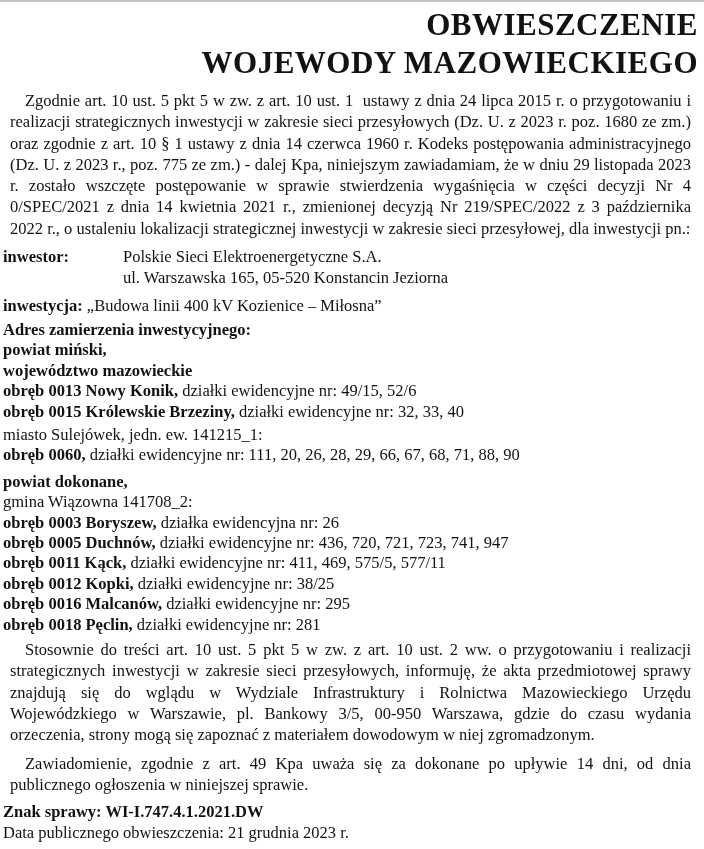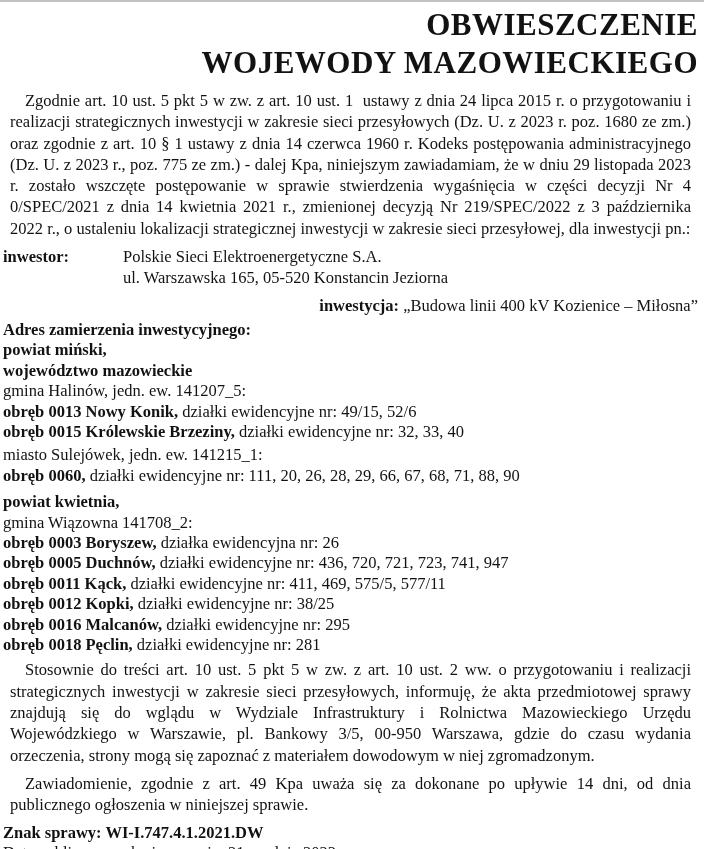--- a/index.html
+++ b/index.html
@@ -39,21 +39,21 @@
     margin: 0;
   }
   .b { font-weight: bold; }
   .investor-row {
     display: flex;
     font-size: 16.5px;
     line-height: 21.3px;
   }
   .investor-row .label { flex: 0 0 120px; }
   .investor-row .value span { display: block; }
-  .investment-row { margin-top: 6px; line-height: 21.3px; text-align: right; }
+  .investment-row { margin-top: 6px; line-height: 21.3px; }
   .mt3 { margin-top: 3px; }
   .mt4 { margin-top: 4px; }
   .mt6 { margin-top: 6px; }
   .case-block { margin-top: 6px; }
 </style>
 </head>
 <body>
 
 <div class="top-edge"></div>
 
@@ -73,28 +73,27 @@
       <span>ul. Warszawska 165, 05-520 Konstancin Jeziorna</span>
     </span>
   </div>
 
   <p class="line investment-row"><span class="b">inwestycja:</span> <span>„Budowa linii 400 kV Kozienice – Miłosna”</span></p>
 
   <p class="line b mt4">Adres zamierzenia inwestycyjnego:</p>
   <p class="line b">powiat miński,</p>
 
   <p class="line b">województwo mazowieckie</p>
-  <p class="line">gmina Halinów, jedn. ew. 141207_5:</p>
   <p class="line"><span class="b">obręb 0013 Nowy Konik,</span> <span>działki ewidencyjne nr: 49/15, 52/6</span></p>
   <p class="line"><span class="b">obręb 0015 Królewskie Brzeziny,</span> <span>działki ewidencyjne nr: 32, 33, 40</span></p>
 
   <p class="line mt3">miasto Sulejówek, jedn. ew. 141215_1:</p>
   <p class="line"><span class="b">obręb 0060,</span> <span>działki ewidencyjne nr: 111, 20, 26, 28, 29, 66, 67, 68, 71, 88, 90</span></p>
 
-  <p class="line b mt6">powiat kwietnia,</p>
+  <p class="line b mt6">powiat dokonane,</p>
   <p class="line">gmina Wiązowna 141708_2:</p>
   <p class="line"><span class="b">obręb 0003 Boryszew,</span> <span>działka ewidencyjna nr: 26</span></p>
   <p class="line"><span class="b">obręb 0005 Duchnów,</span> <span>działki ewidencyjne nr: 436, 720, 721, 723, 741, 947</span></p>
   <p class="line"><span class="b">obręb 0011 Kąck,</span> <span>działki ewidencyjne nr: 411, 469, 575/5, 577/11</span></p>
   <p class="line"><span class="b">obręb 0012 Kopki,</span> <span>działki ewidencyjne nr: 38/25</span></p>
   <p class="line"><span class="b">obręb 0016 Malcanów,</span> <span>działki ewidencyjne nr: 295</span></p>
   <p class="line"><span class="b">obręb 0018 Pęclin,</span> <span>działki ewidencyjne nr: 281</span></p>
 
   <p class="para mt4">Stosownie do treści art. 10 ust. 5 pkt 5 w zw. z art. 10 ust. 2 ww. o przygotowaniu i realizacji strategicznych inwestycji w zakresie sieci przesyłowych, informuję, że akta przedmiotowej sprawy znajdują się do wglądu w Wydziale Infrastruktury i Rolnictwa Mazowieckiego Urzędu Wojewódzkiego w Warszawie, pl. Bankowy 3/5, 00-950 Warszawa, gdzie do czasu wydania orzeczenia, strony mogą się zapoznać z materiałem dowodowym w niej zgromadzonym.</p>
   <p class="para">Zawiadomienie, zgodnie z art. 49 Kpa uważa się za dokonane po upływie 14 dni, od dnia publicznego ogłoszenia w niniejszej sprawie.</p>

